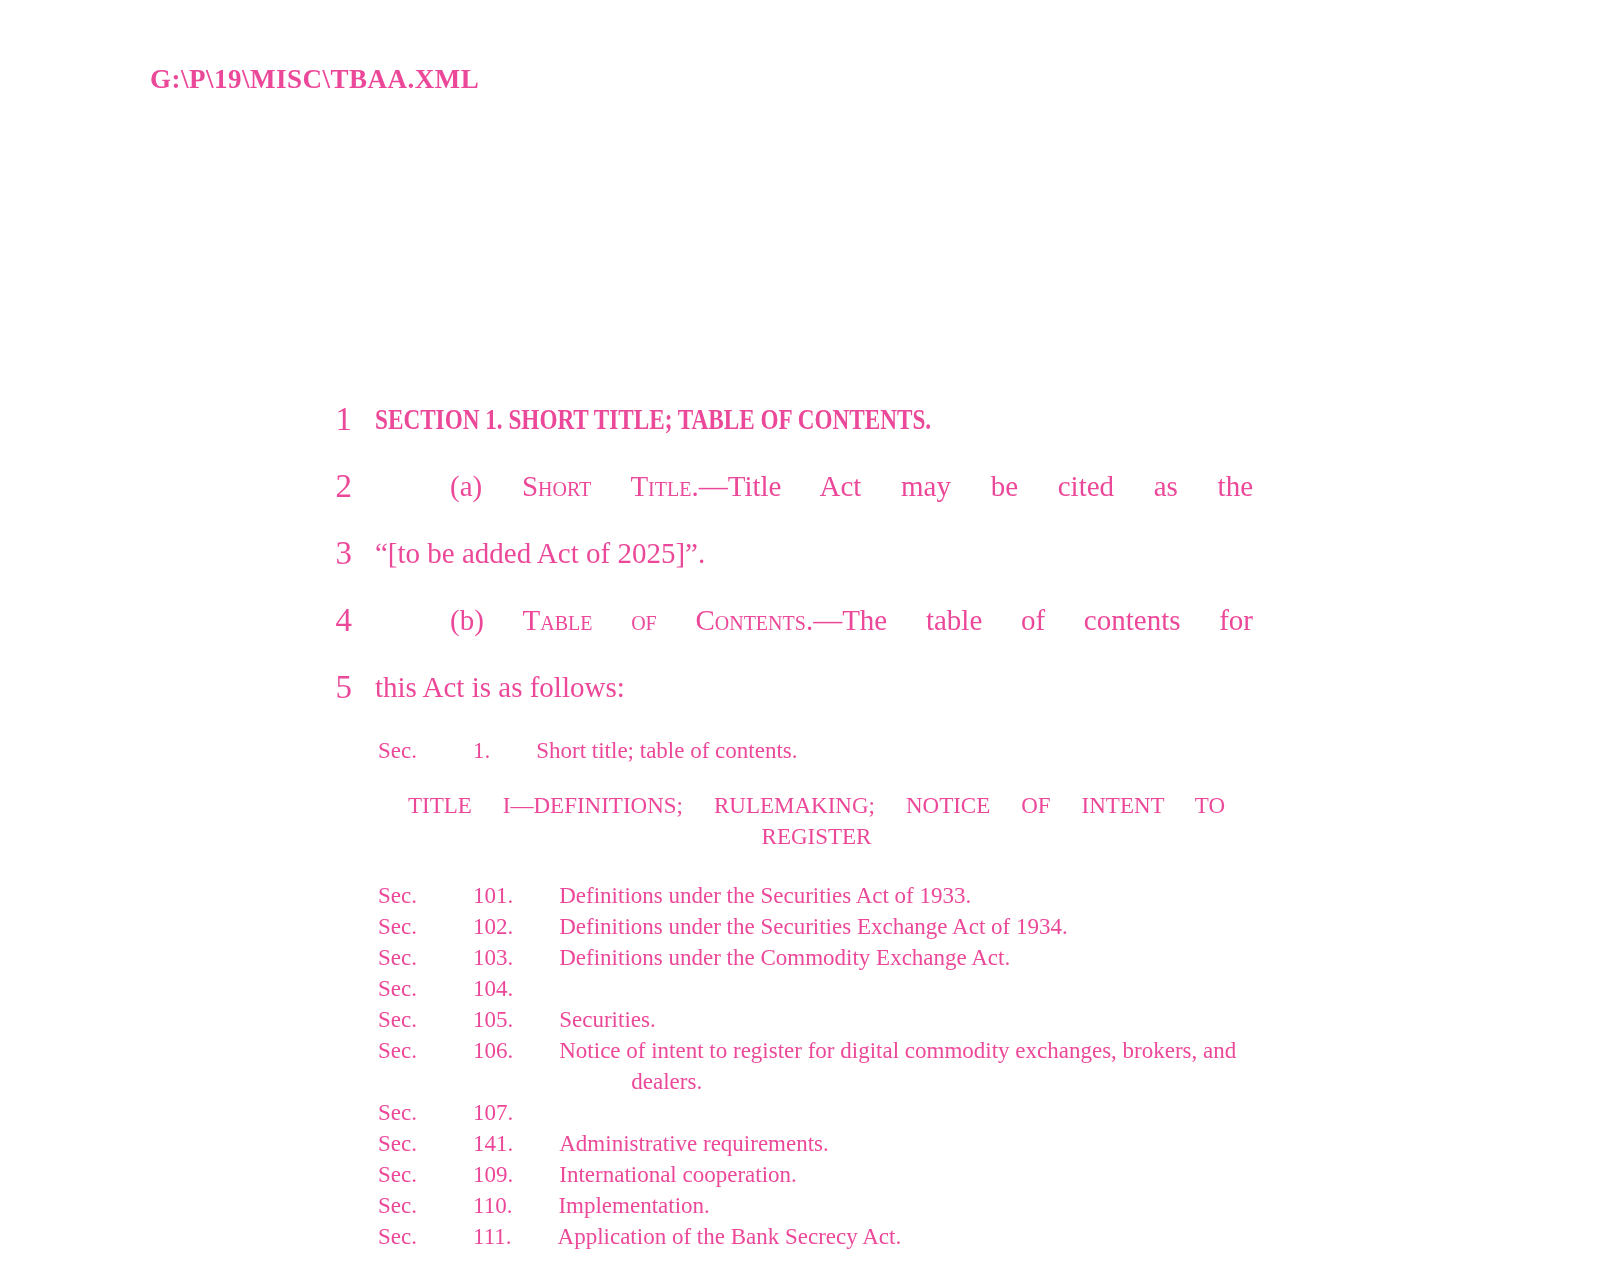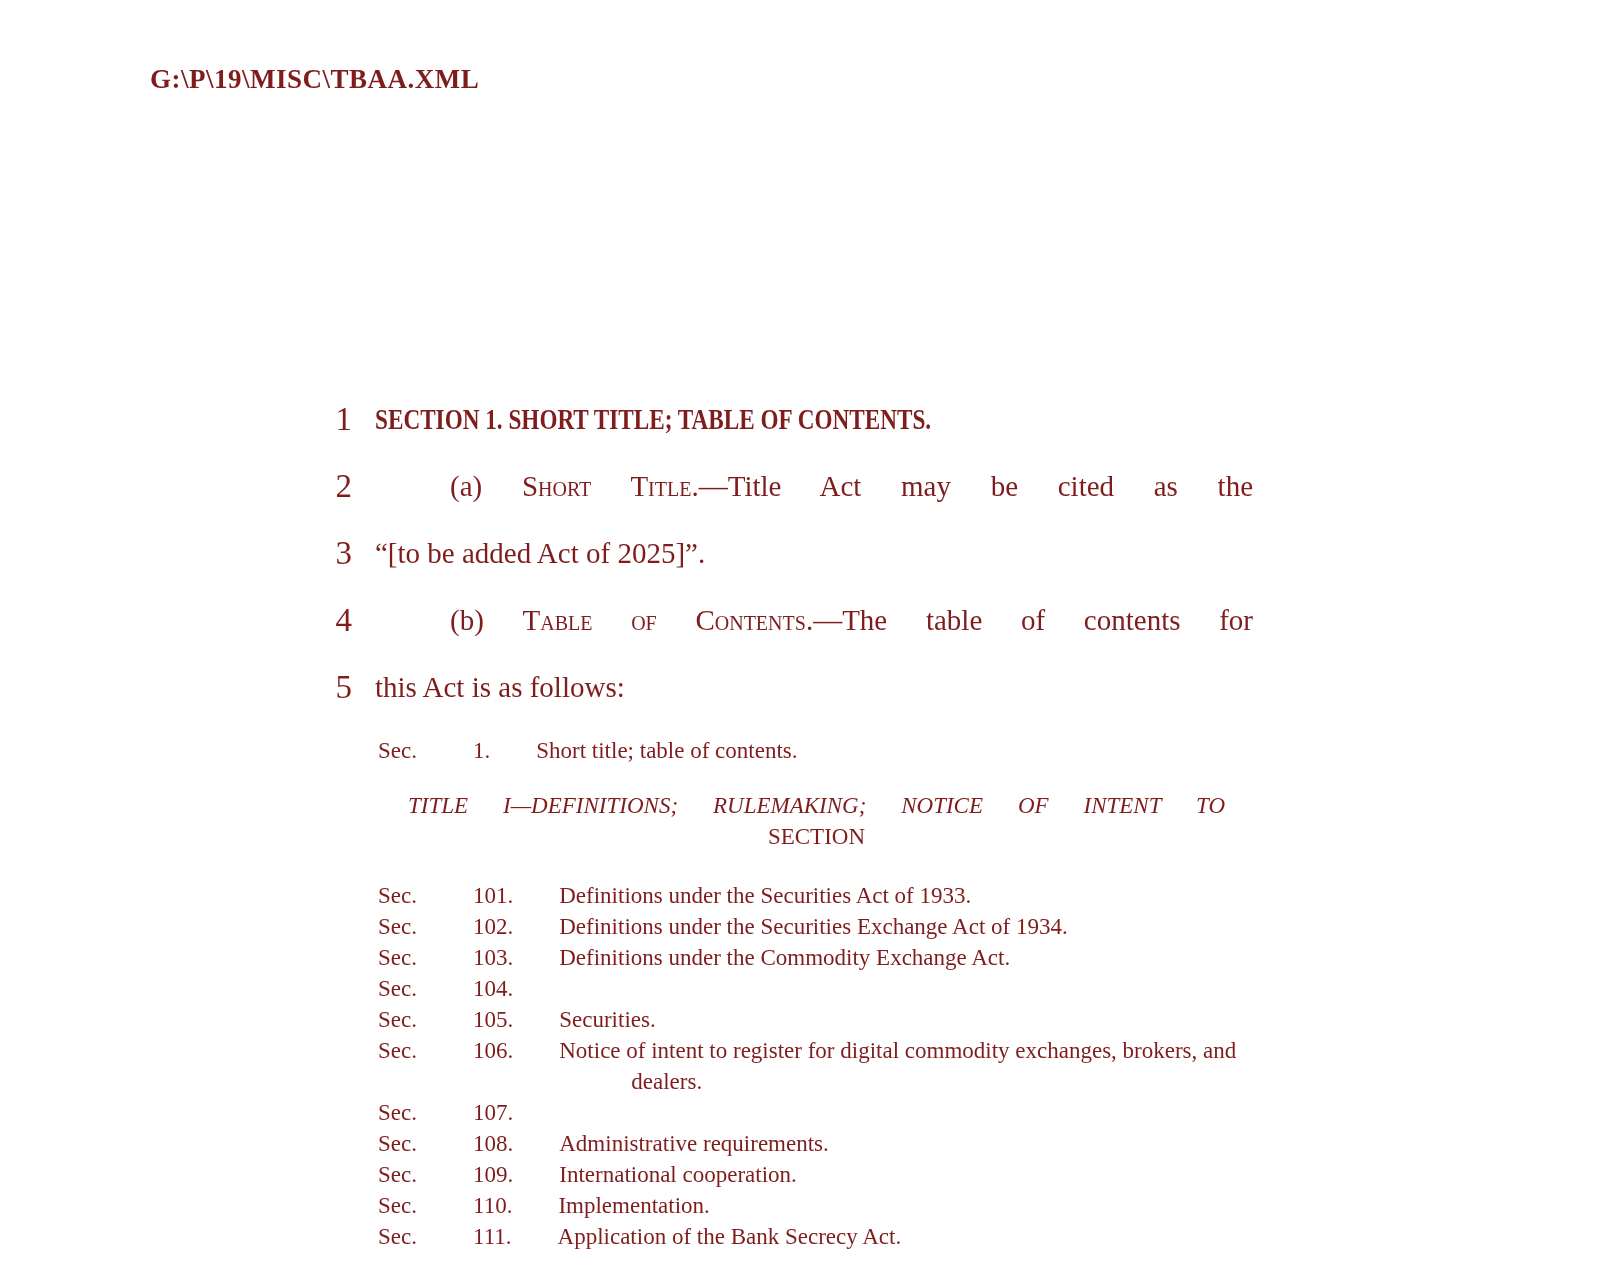--- a/index.html
+++ b/index.html
@@ -1,21 +1,21 @@
 <!DOCTYPE html>
 <html><head>
 <meta charset="utf-8">
 <style>
   html, body { margin: 0; padding: 0; background: #ffffff; }
   .page {
     position: relative;
     width: 1380px;
     height: 1272px;
     background: #ffffff;
-    color: #7f1d1d;
+    color: #ec4899;
     font-family: "Liberation Serif", "DejaVu Serif", serif;
     overflow: hidden;
   }
 
   
   .filepath {
     position: absolute;
     left: 150px;
     top: 64px;
     font-size: 27px;
@@ -83,21 +83,21 @@
     font-size: 23px;
   }
   .toc-item { display: flex; line-height: 31px; gap: 30px; }
   .toc-sec { flex: none; width: 65px; }
   .toc-num { flex: none; margin-right: 16px; }
   .toc-text { flex: 1; padding-left: 72px; text-indent: -72px; }
   .toc-title {
     margin: 24px 30px 28px 30px;
     line-height: 31px;
   }
-  .toc-title-line1 { display: block; text-align: justify; text-align-last: justify; font-style: italic; }
+  .toc-title-line1 { display: block; text-align: justify; text-align-last: justify; }
   .toc-title-line2 { display: block; text-align: center; }
 </style>
 </head>
 <body>
 
 <div class="page">
 
   <div class="filepath">G:\P\19\MISC\TBAA.XML</div>
 
 
@@ -133,21 +133,21 @@
   <div class="toc">
 
     <div class="toc-item">
       <span class="toc-sec">Sec.</span>
       <span class="toc-num">1.</span>
       <span class="toc-text">Short title; table of contents.</span>
     </div>
 
     <div class="toc-title">
       <span class="toc-title-line1">TITLE I—DEFINITIONS; RULEMAKING; NOTICE OF INTENT TO</span>
-      <span class="toc-title-line2">SECTION</span>
+      <span class="toc-title-line2">REGISTER</span>
     </div>
 
     <div class="toc-item">
       <span class="toc-sec">Sec.</span>
       <span class="toc-num">101.</span>
       <span class="toc-text">Definitions under the Securities Act of 1933.</span>
     </div>
 
     <div class="toc-item">
       <span class="toc-sec">Sec.</span>
@@ -178,21 +178,21 @@
       <span class="toc-text">Notice of intent to register for digital commodity exchanges, brokers, and dealers.</span>
     </div>
 
     <div class="toc-item">
       <span class="toc-sec">Sec.</span>
       <span class="toc-num">107.</span>
     </div>
 
     <div class="toc-item">
       <span class="toc-sec">Sec.</span>
-      <span class="toc-num">108.</span>
+      <span class="toc-num">141.</span>
       <span class="toc-text">Administrative requirements.</span>
     </div>
 
     <div class="toc-item">
       <span class="toc-sec">Sec.</span>
       <span class="toc-num">109.</span>
       <span class="toc-text">International cooperation.</span>
     </div>
 
     <div class="toc-item">

